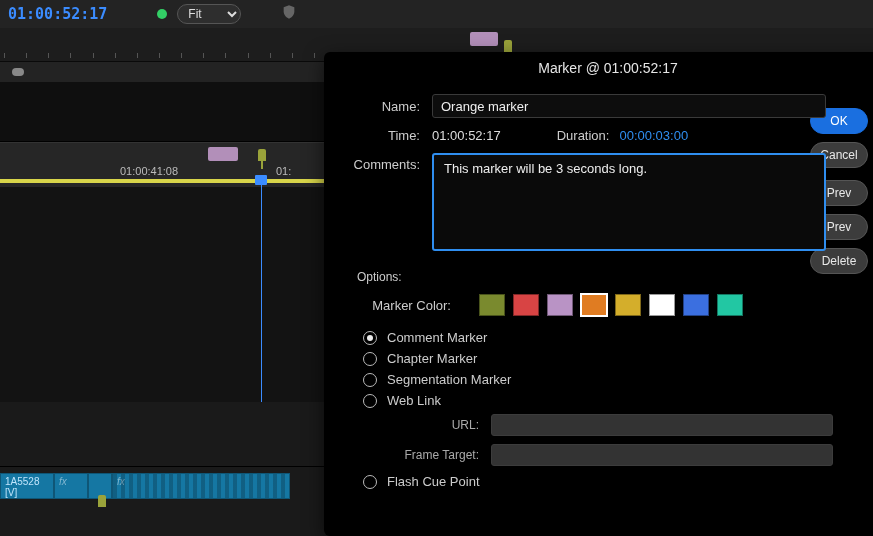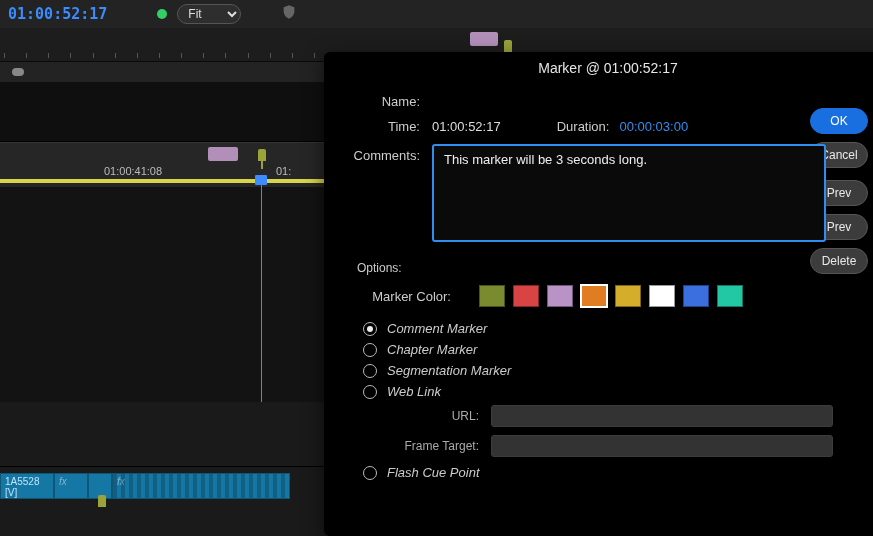--- a/index.html
+++ b/index.html
@@ -109,21 +109,21 @@
   .options-box {
     margin-top: 18px; border: 1px solid transparent; padding: 0 6px;
   }
   .options-title { color: #ccc; font-size: 12px; margin-bottom: 10px; margin-left: 6px; }
   .colorrow { display: flex; align-items: center; margin-bottom: 14px; }
   .colorrow .lbl { width: 100px; text-align: right; margin-right: 28px; color: #ccc; }
   .swatch-row { display: flex; gap: 8px; }
   .swatch { width: 26px; height: 22px; border: 1px solid rgba(0,0,0,.4); cursor: pointer; }
   .swatch.sel { outline: 2px solid #fff; outline-offset: -1px; border: 1px solid #000; }
   .radio-list { margin-left: 12px; }
-  .radio-item { display: flex; align-items: center; gap: 10px; margin-bottom: 6px; cursor: pointer; font-style: italic; }
+  .radio-item { display: flex; align-items: center; gap: 10px; margin-bottom: 6px; cursor: pointer; }
   .radio-item .r {
     width: 14px; height: 14px; border-radius: 50%; border: 1.6px solid #bbb; position: relative;
   }
   .radio-item.checked .r:after {
     content: ""; position: absolute; inset: 3px; border-radius: 50%; background: #eaeaea;
   }
   .sub { margin-left: 42px; display: flex; align-items: center; margin-bottom: 8px; }
   .sub label { width: 86px; text-align: right; margin-right: 12px; color: #aaa; font-size: 12px; }
   .sub .field { background: #333; border: 1px solid #3c3c3c; border-radius: 3px; height: 22px; flex: 1; max-width: 342px; }
 </style>
@@ -191,21 +191,21 @@
 </div>
 <div class="scrollband">
   <div class="scroll-thumb"></div>
 </div>
 
 <div class="spacer"></div>
 
 <div class="timeline">
   <div class="tl-clip" style="left:208px;width:30px;"></div>
   <div class="tl-marker" style="left:258px;"></div>
-  <span class="tl-time-label" style="left:84px;padding-left:20px;">01:00:41:08</span>
+  <span class="tl-time-label" style="left:100px;padding-left:20px;">01:00:41:08</span>
   <span class="tl-time-label" style="left:276px;">01:</span>
   <div class="tl-ruler"></div>
   <div class="tl-playhead-head" style="left:255px;"></div>
   <div class="tl-dark"></div>
   <div class="tl-playhead-line" style="left:261px;"></div>
 </div>
 
 <div class="tracks">
   <div class="videotrack">
     <div class="clip-v" style="left:0;width:54px;">
@@ -233,20 +233,21 @@
     <button class="btn primary">OK</button>
     <button class="btn">Cancel</button>
     <button class="btn" style="margin-top:4px">Prev</button>
     <button class="btn">Prev</button>
     <button class="btn">Delete</button>
   </div>
 
   <div class="dlg-body">
     <div class="row">
       <label>Name:</label>
+      <input class="txt" type="text" value="Orange marker" style="">
     </div>
     <div class="row">
       <label>Time:</label>
       <span class="static-val">01:00:52:17</span>
       <span class="dur-lbl">Duration:</span>
       <span class="link-val">00:00:03:00</span>
     </div>
     <div class="row" style="align-items:flex-start">
       <label style="margin-top:4px">Comments:</label>
       <textarea class="comments" style="">This marker will be 3 seconds long.</textarea>

